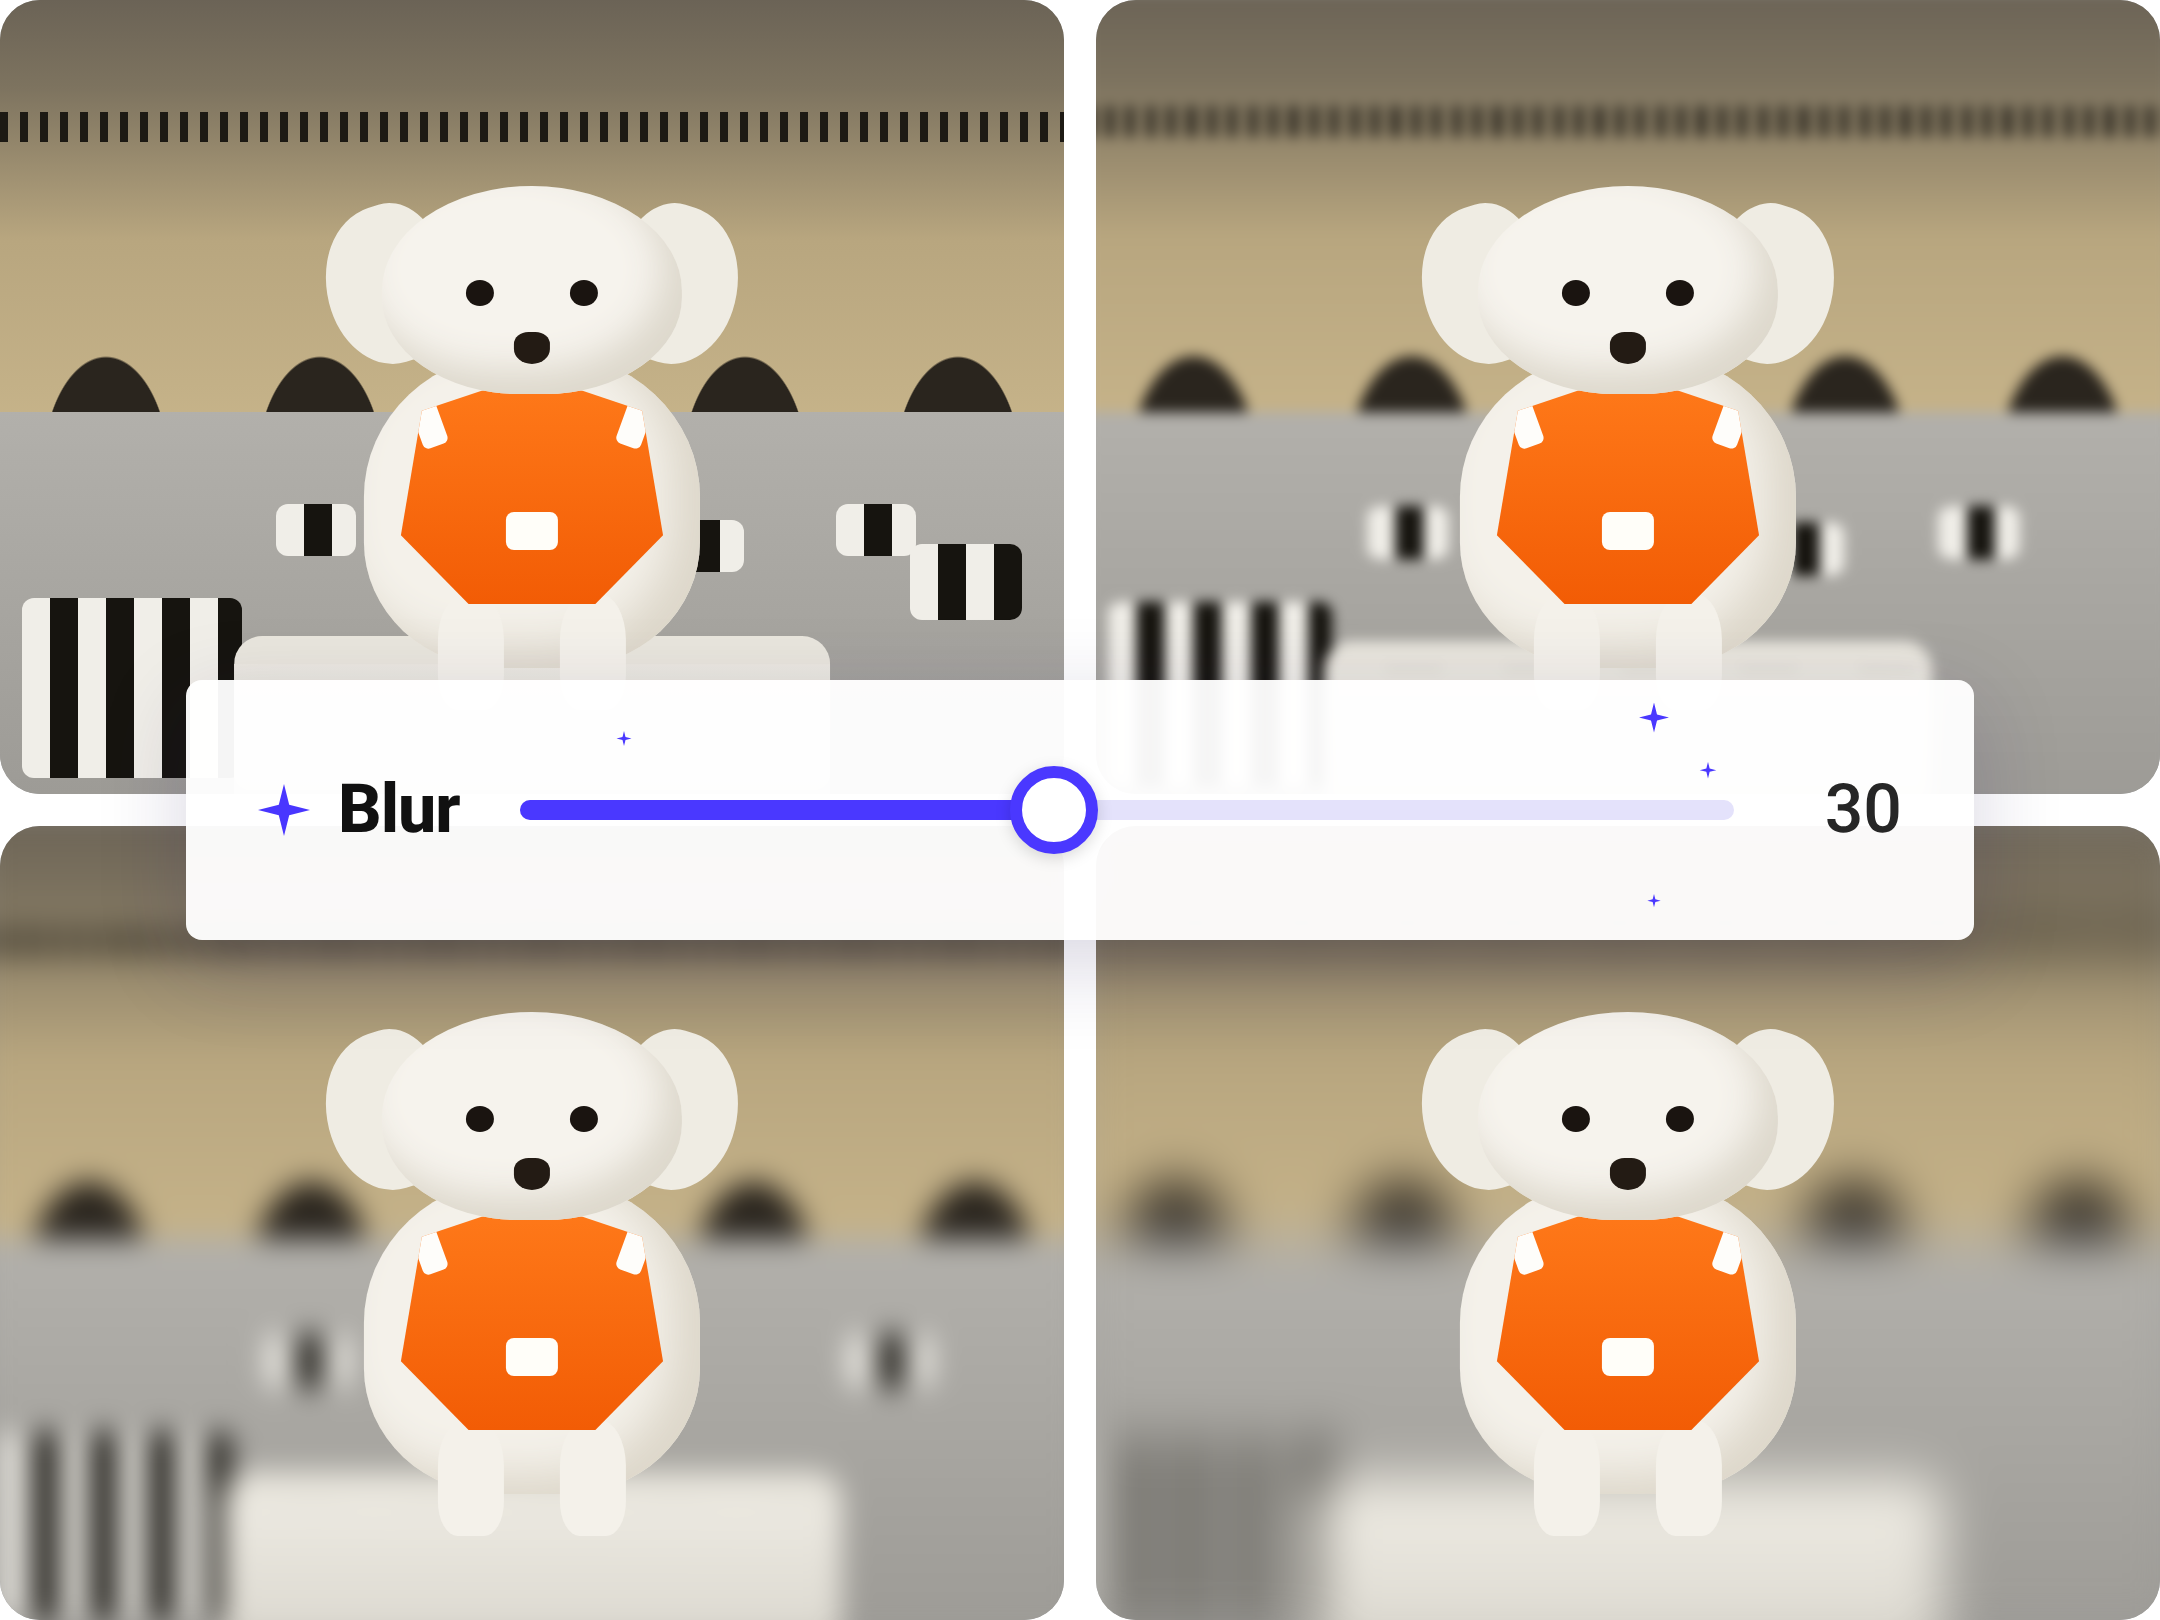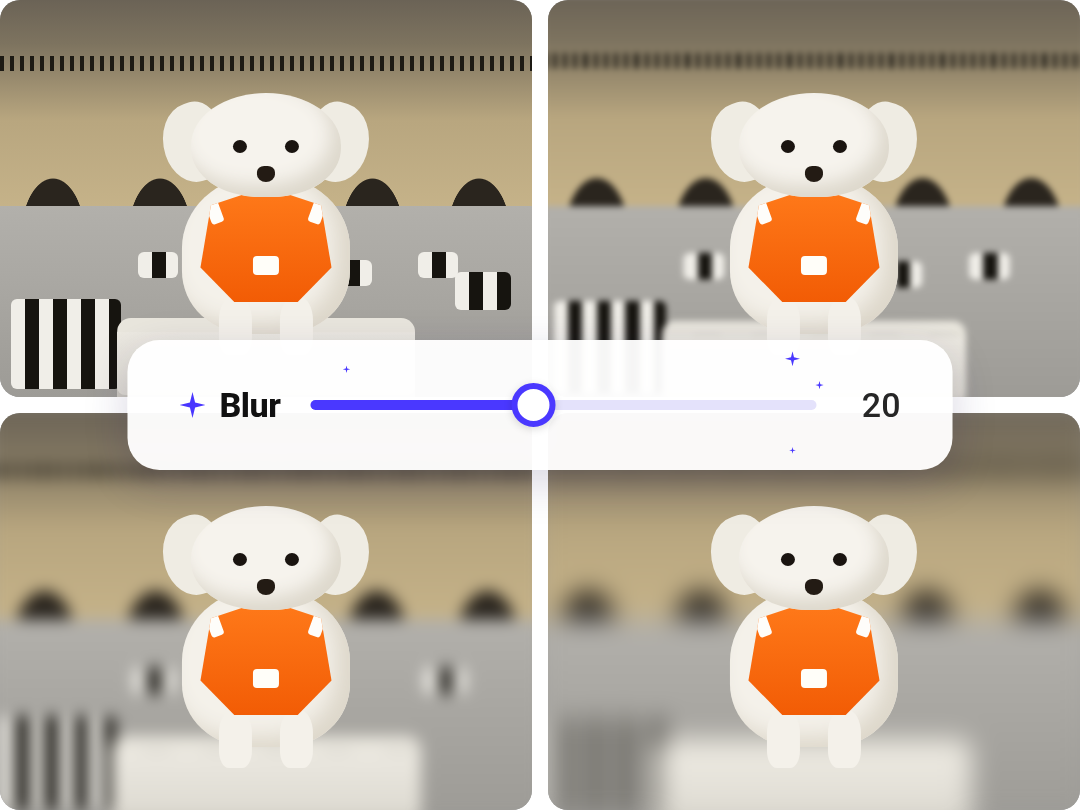--- a/index.html
+++ b/index.html
@@ -84,26 +84,26 @@
     }
     .harness::before{ left:4%; transform:rotate(-20deg);}
     .harness::after{ right:4%; transform:rotate(20deg);}
     .tag { position:absolute; left:40%; top:60%; width:20%; height:16%; background:#fffef9; border-radius:4px; }
     .front-leg { position:absolute; bottom:-2%; width:14%; height:22%; background:#f4f1ea; border-radius:40% 40% 30% 30%; }
     .front-leg.l{ left:30%;} .front-leg.r{ right:30%;}
 
     .slider-panel {
       position: absolute;
       left: 50%; top: 50%; transform: translate(-50%, -50%);
-      width: 825px; height: 130px;
+      width: 894px; height: 130px;
       background: rgba(255,255,255,0.96);
-      border-radius: 32px;
+      border-radius: 8px;
       box-shadow: 0 12px 44px rgba(40,30,90,0.18);
       display: flex; align-items: center;
-      padding: 0 52px;
+      padding: 0 36px;
       gap: 30px;
     }
     .label-group { display:flex; align-items:center; gap:14px; }
     .sparkle { color:#4936ff; }
     .sparkle svg { display:block; }
     .blur-label { font-size: 34px; font-weight: 800; color:#111; letter-spacing:-0.5px;}
     .slider-track {
       position: relative; flex:1; height: 10px;
       background: #e4e2fb; border-radius: 6px;
     }
@@ -293,14 +293,14 @@
         </svg>
     </span>
     <span class="blur-label">Blur</span>
   </div>
 
   <div class="slider-track">
     <div class="slider-fill"></div>
     <div class="slider-thumb"></div>
   </div>
 
-  <span class="slider-value">20</span>
+  <span class="slider-value">30</span>
 </div>
 
 </body></html>

